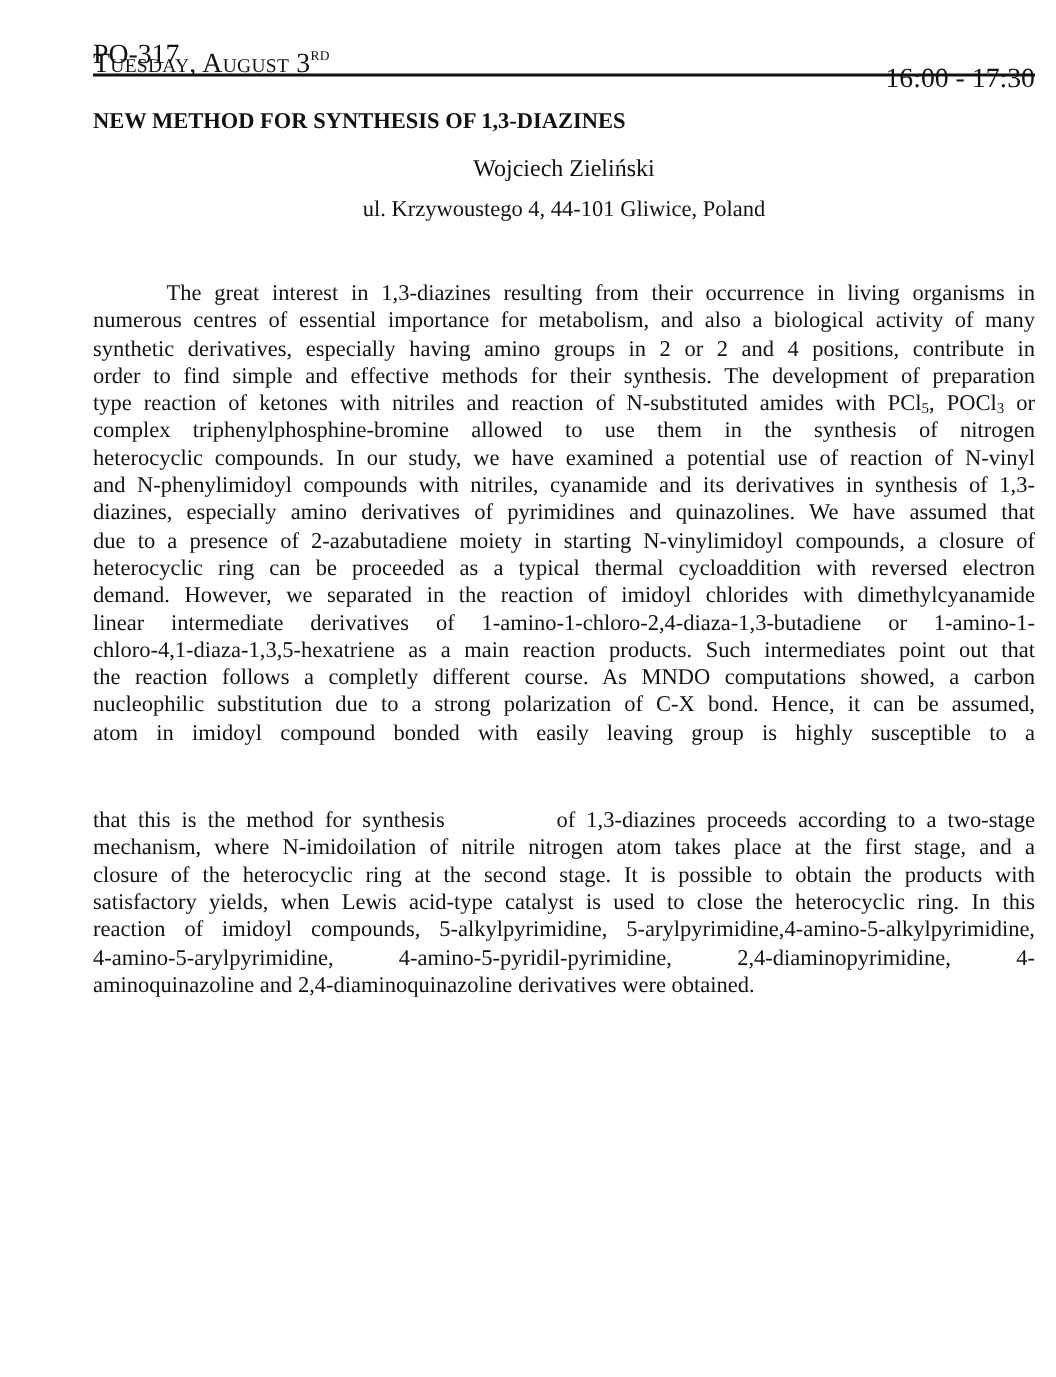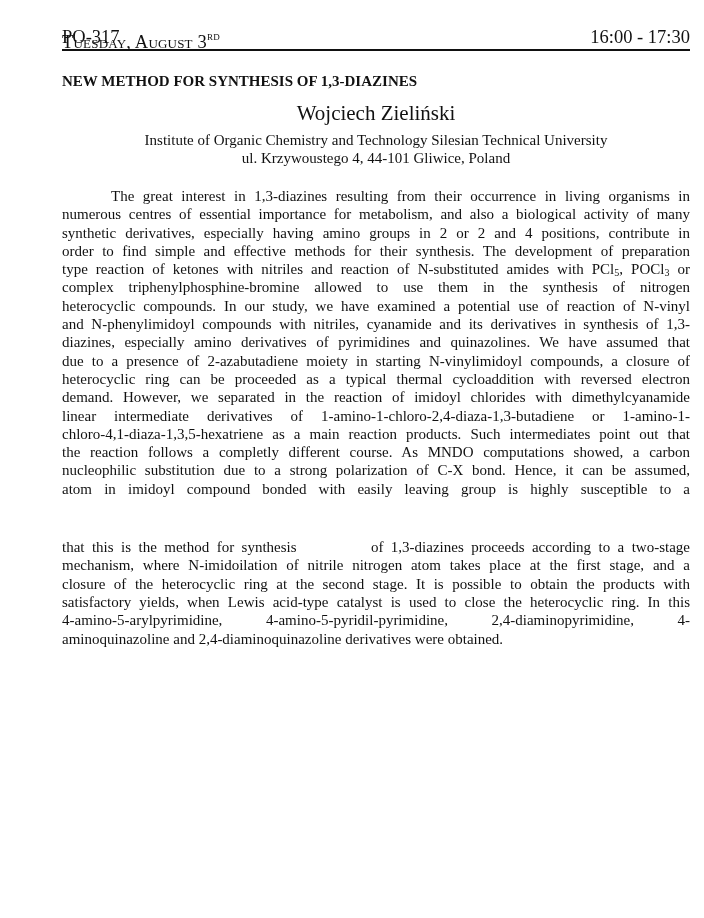--- a/index.html
+++ b/index.html
@@ -13,28 +13,28 @@
     position: absolute; left: 0; top: 27px; width: 628px; height: 22px;
     border-bottom: 2px solid #111;
     font-size: 18.5px; line-height: 20px;
   }
   .hdr-left { position: absolute; left: 0; top: 0; }
   .hdr-center {
     position: absolute; left: 0; right: 0; top: 0; text-align: left;
     font-variant: small-caps; letter-spacing: 0.2px;
   }
   .hdr-center sup { font-size: 9px; vertical-align: 8px; font-variant: normal; }
-  .hdr-right { position: absolute; right: 0; top: 0; }
+  .hdr-right { position: absolute; right: 0; top: 16px; }
   .title {
     position: absolute; left: 0; width: 628px; top: 71px; text-align: left;
     font-weight: bold; font-size: 15px; line-height: 20px;
   }
   .author {
     position: absolute; left: 0; width: 628px; top: 104px; text-align: center;
-    font-size: 21px; line-height: 18px;
+    font-size: 16px; line-height: 18px;
   }
   .affil {
     position: absolute; left: 0; width: 628px; top: 131px; text-align: center;
     font-size: 15px; line-height: 18px;
   }
   .affil div { white-space: nowrap; }
   .body {
     position: absolute; left: 0; width: 628px; top: 187px;
     font-size: 15px; line-height: 18.3px;
   }
@@ -52,21 +52,20 @@
 <div class="page">
   <div class="header">
     <span class="hdr-left">PO-317</span>
     <span class="hdr-center"><span>Tuesday, August 3</span><sup>RD</sup></span>
     <span class="hdr-right">16:00 - 17:30</span>
   </div>
 
   <div class="title">NEW METHOD FOR SYNTHESIS OF 1,3-DIAZINES</div>
   <div class="author">Wojciech Zieliński</div>
   <div class="affil">
-    <div>Institute of Organic Chemistry and Technology Silesian Technical University</div>
     <div>ul. Krzywoustego 4, 44-101 Gliwice, Poland</div>
   </div>
 
   <div class="body">
     <span class="line indent">The great interest in 1,3-diazines resulting from their occurrence in living organisms in</span>
     <span class="line">numerous centres of essential importance for metabolism, and also a biological activity of many</span>
     <span class="line">synthetic derivatives, especially having amino groups in 2 or 2 and 4 positions, contribute in</span>
     <span class="line">order to find  simple and effective methods for their synthesis. The development of preparation</span>
     <span class="line"><span>type reaction of ketones with nitriles and reaction of N-substituted amides with PCl</span><sub>5</sub><span>, POCl</span><sub>3</sub><span> or</span></span>
     <span class="line">complex triphenylphosphine-bromine allowed to use them in the synthesis of nitrogen</span>
@@ -78,16 +77,17 @@
     <span class="line">demand. However, we separated in the reaction of imidoyl chlorides with dimethylcyanamide</span>
     <span class="line">linear intermediate derivatives of 1-amino-1-chloro-2,4-diaza-1,3-butadiene or 1-amino-1-</span>
     <span class="line">chloro-4,1-diaza-1,3,5-hexatriene as a main reaction products. Such intermediates point out that</span>
     <span class="line">the reaction follows a completly different course. As MNDO computations showed, a carbon</span>
     <span class="line">nucleophilic substitution due to a strong polarization of C-X bond. Hence, it can be assumed,</span>
     <span class="line">atom in imidoyl compound bonded with easily leaving group is highly susceptible to a</span>
     <span class="line pre" style="white-space:pre;margin-top:40px;">that this is the method for synthesis          of 1,3-diazines proceeds according to a two-stage</span>
     <span class="line">mechanism, where N-imidoilation of nitrile nitrogen atom takes place at the first stage, and a</span>
     <span class="line">closure of the heterocyclic ring at the second stage. It is possible to obtain the products with</span>
     <span class="line">satisfactory yields, when Lewis acid-type catalyst is used to close the heterocyclic ring. In this</span>
+    <span class="line">reaction of imidoyl compounds, 5-alkylpyrimidine, 5-arylpyrimidine,4-amino-5-alkylpyrimidine,</span>
     <span class="line">4-amino-5-arylpyrimidine, 4-amino-5-pyridil-pyrimidine, 2,4-diaminopyrimidine, 4-</span>
     <span class="line last">aminoquinazoline and 2,4-diaminoquinazoline derivatives were obtained.</span>
   </div>
 </div>
 
 </body></html>

